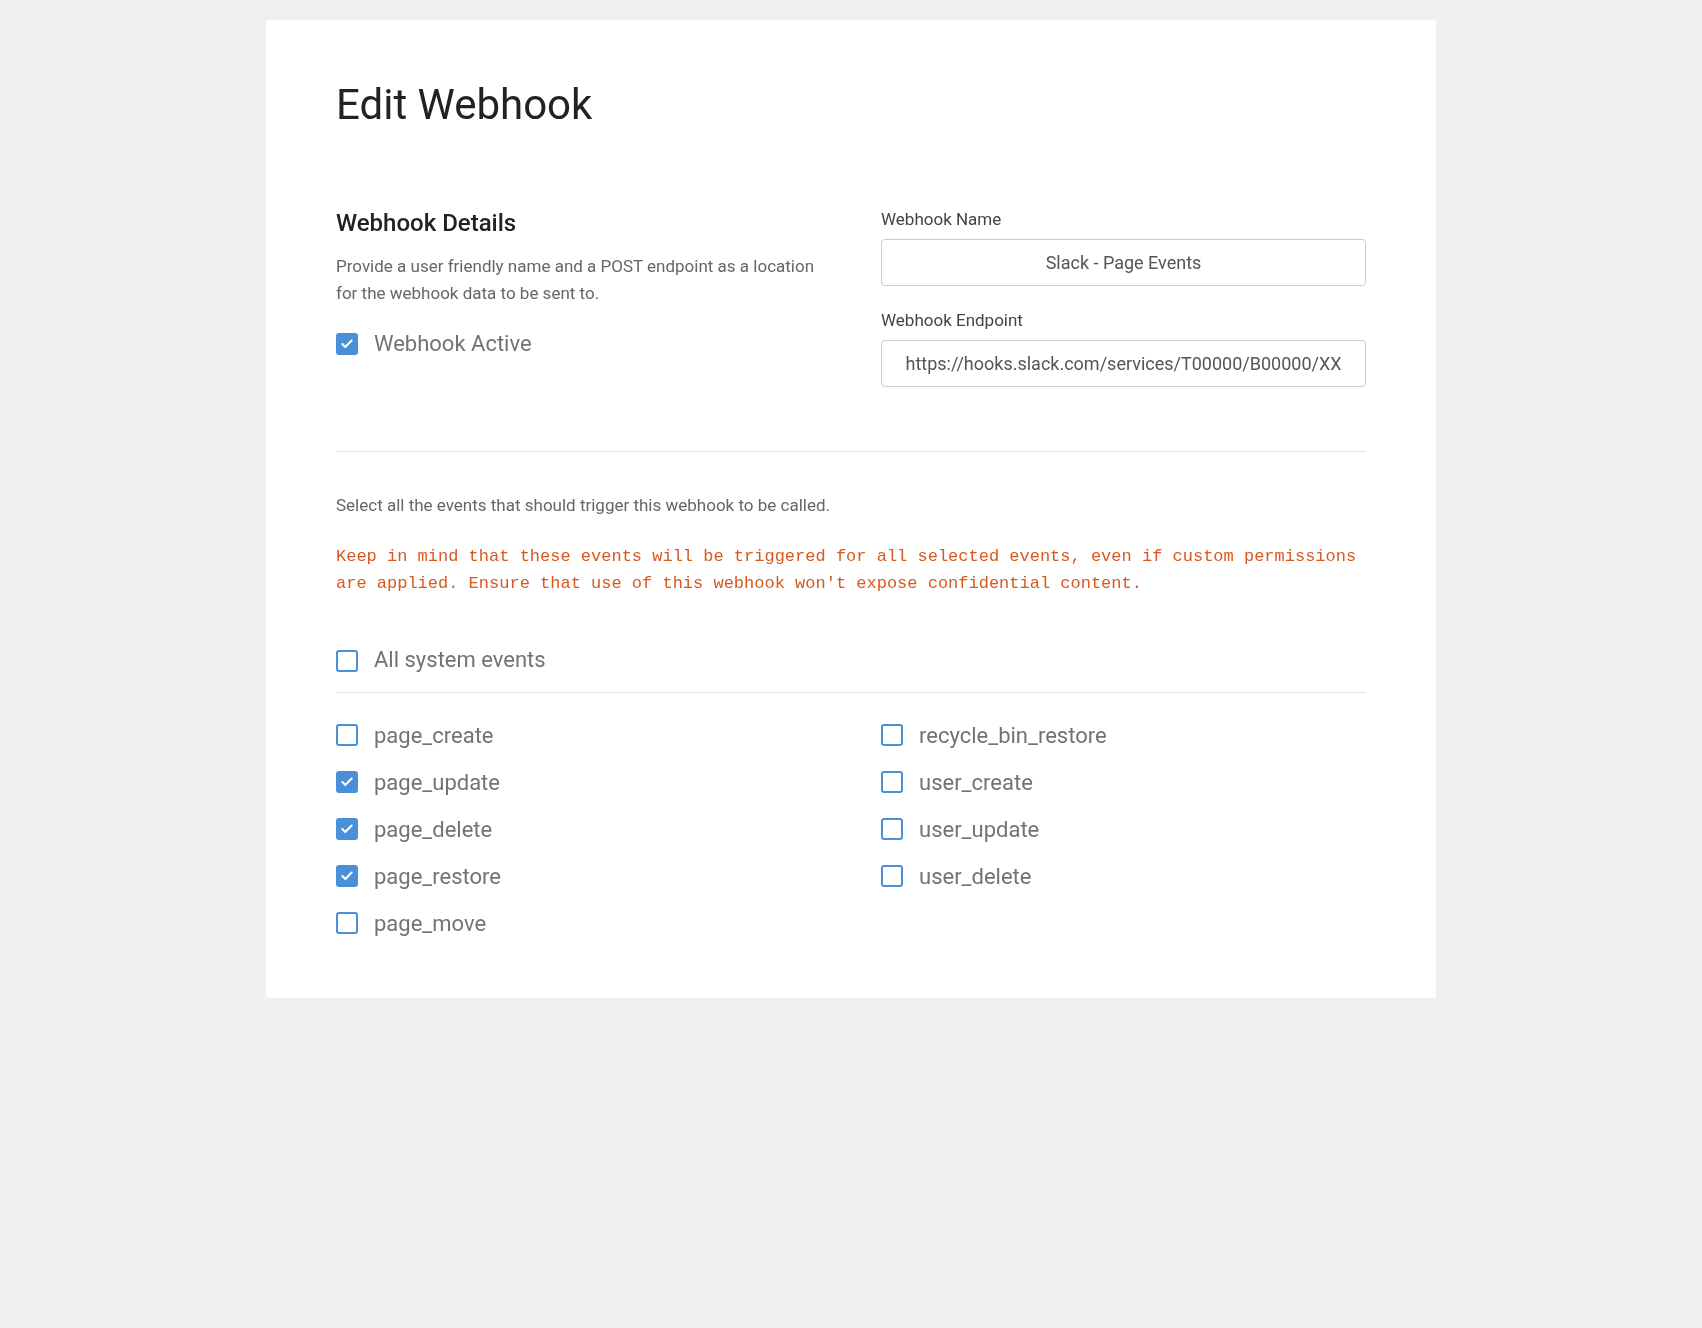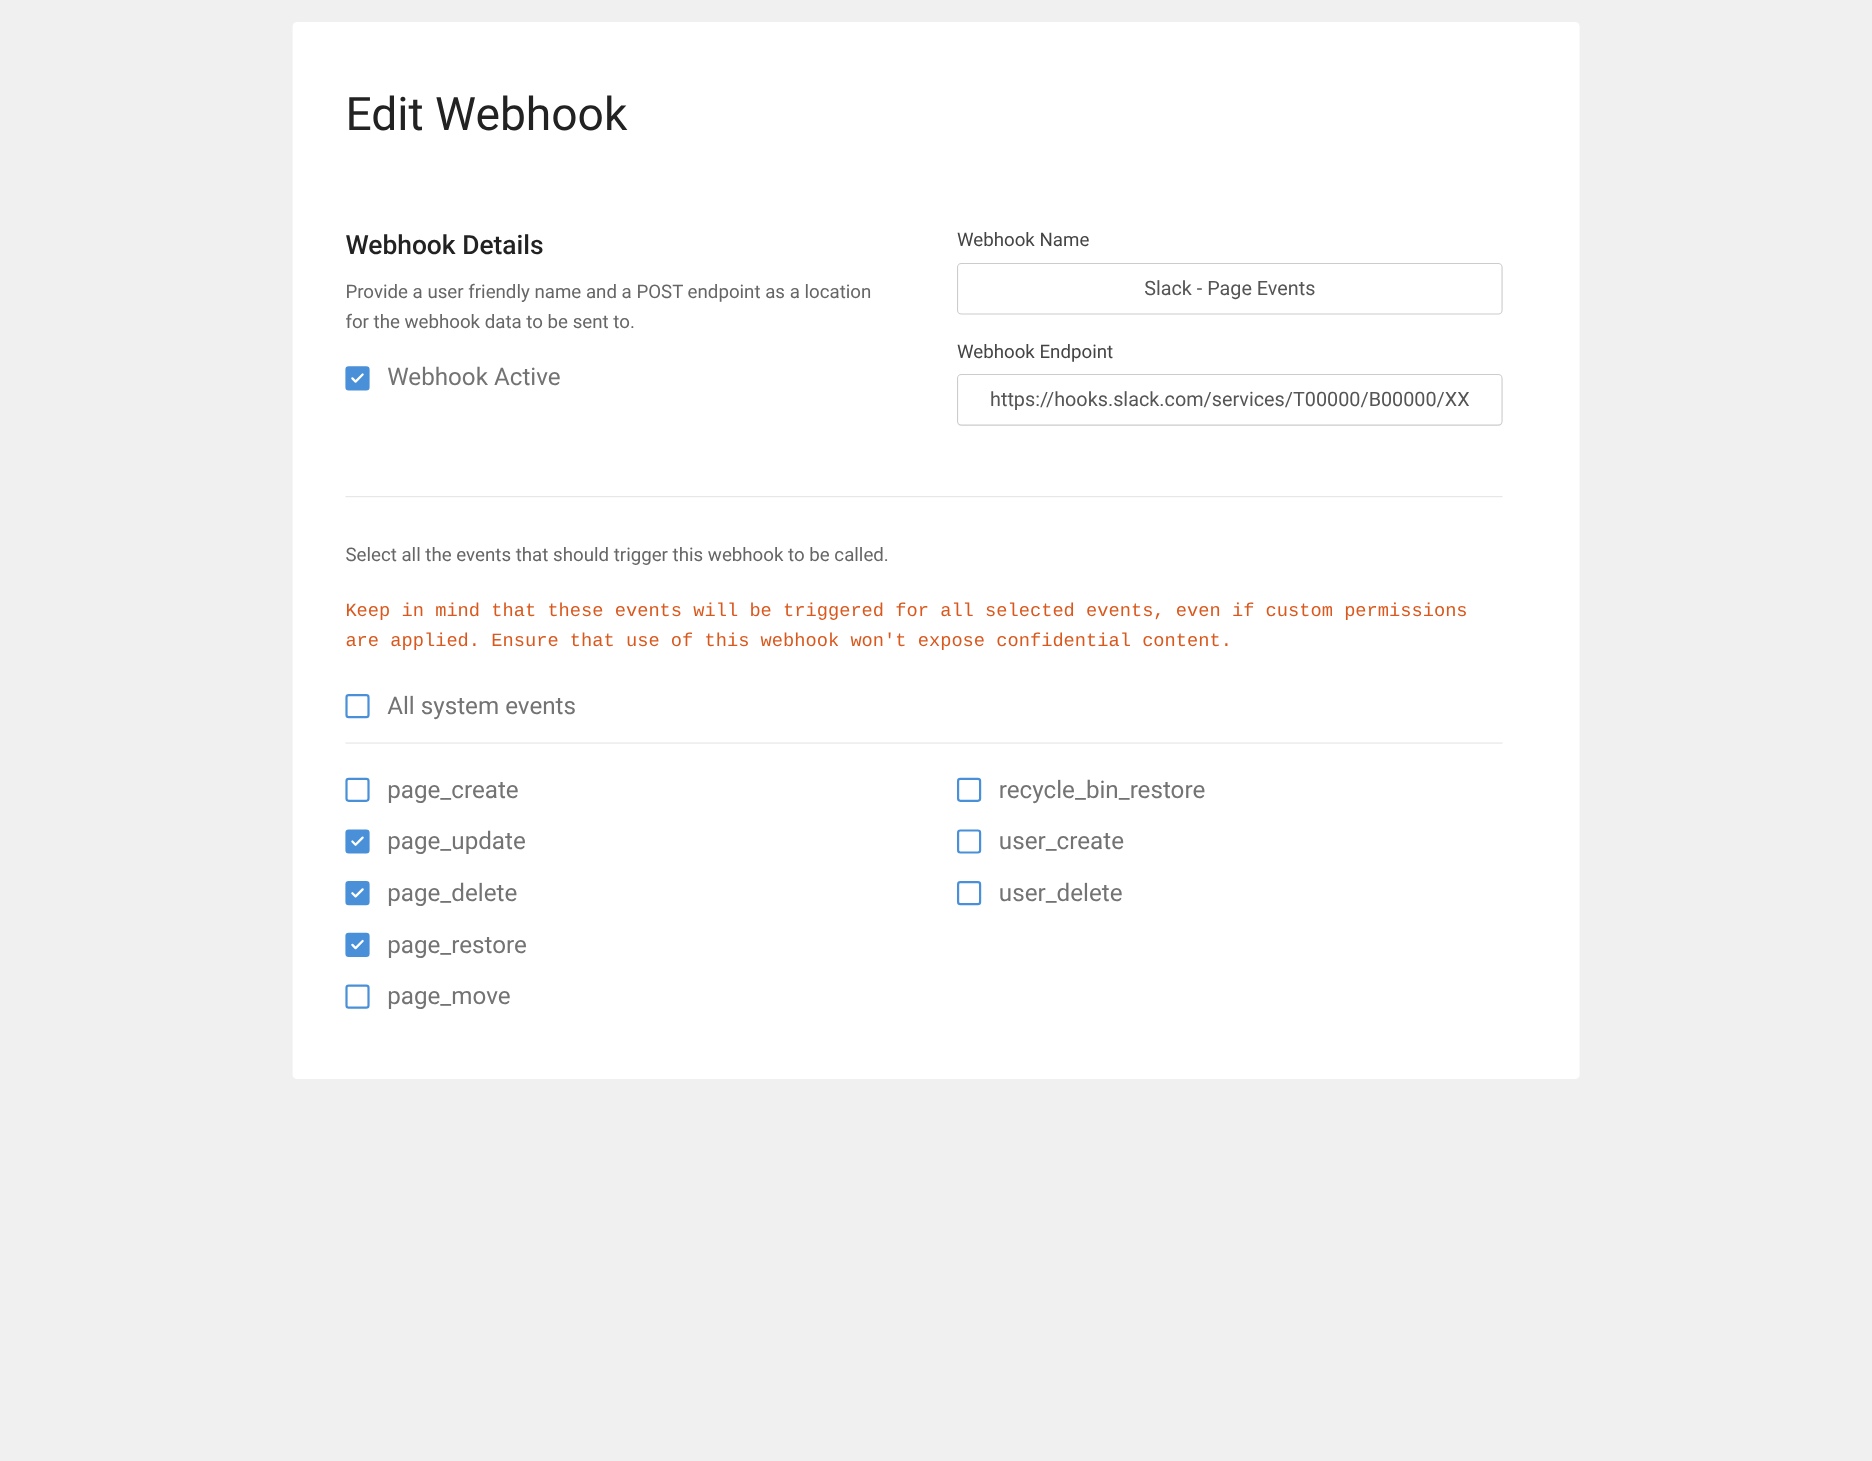--- a/index.html
+++ b/index.html
@@ -9,21 +9,21 @@
     }
     body {
       font-family: -apple-system, BlinkMacSystemFont, "Segoe UI", Roboto, "Helvetica Neue", Arial, sans-serif;
       background: #f0f0f0;
       padding: 20px 28px;
       color: #333;
     }
     .card {
       background: #fff;
       border-radius: 4px;
-      padding: 60px 70px 40px 48px;
+      padding: 60px 70px 40px 70px;
       max-width: 1170px;
       margin: 0 auto;
     }
     h1 {
       font-size: 42px;
       font-weight: 400;
       color: #222;
       margin-bottom: 80px;
     }
     .section {
@@ -122,22 +122,23 @@
       gap: 60px;
       margin-top: 10px;
     }
     .events-col {
       flex: 1;
     }
     .events-col .checkbox-row {
       margin-bottom: 22px;
     }
     .all-events-row {
-      margin-top: 32px;
+      margin-top: 49px;
       margin-bottom: 10px;
+      align-items: flex-end;
     }
     hr.thin {
       margin: 20px 0 30px 0;
     }
   </style>
 </head>
 <body>
 
 <div class="card">
   <h1>Edit Webhook</h1>
@@ -221,18 +222,22 @@
           <div class="checkbox-row">
             <div class="checkbox"></div>
             <span class="checkbox-label">recycle_bin_restore</span>
           </div>
           <div class="checkbox-row">
             <div class="checkbox"></div>
             <span class="checkbox-label">user_create</span>
           </div>
           <div class="checkbox-row">
             <div class="checkbox"></div>
+            <span class="checkbox-label">user_update</span>
+          </div>
+          <div class="checkbox-row">
+            <div class="checkbox"></div>
             <span class="checkbox-label">user_delete</span>
           </div>
         </div>
     </div>
   </div>
 </div>
 
 </body></html>

